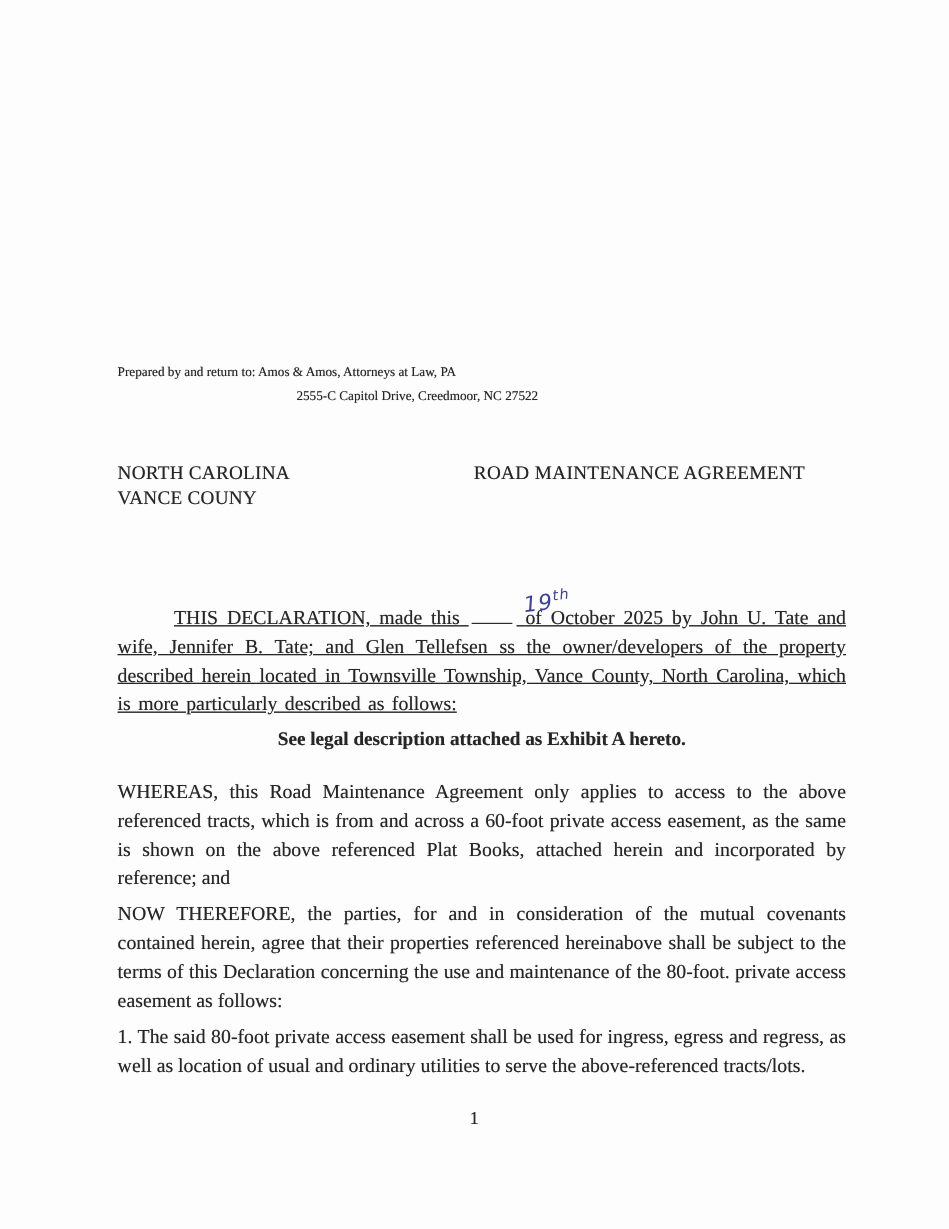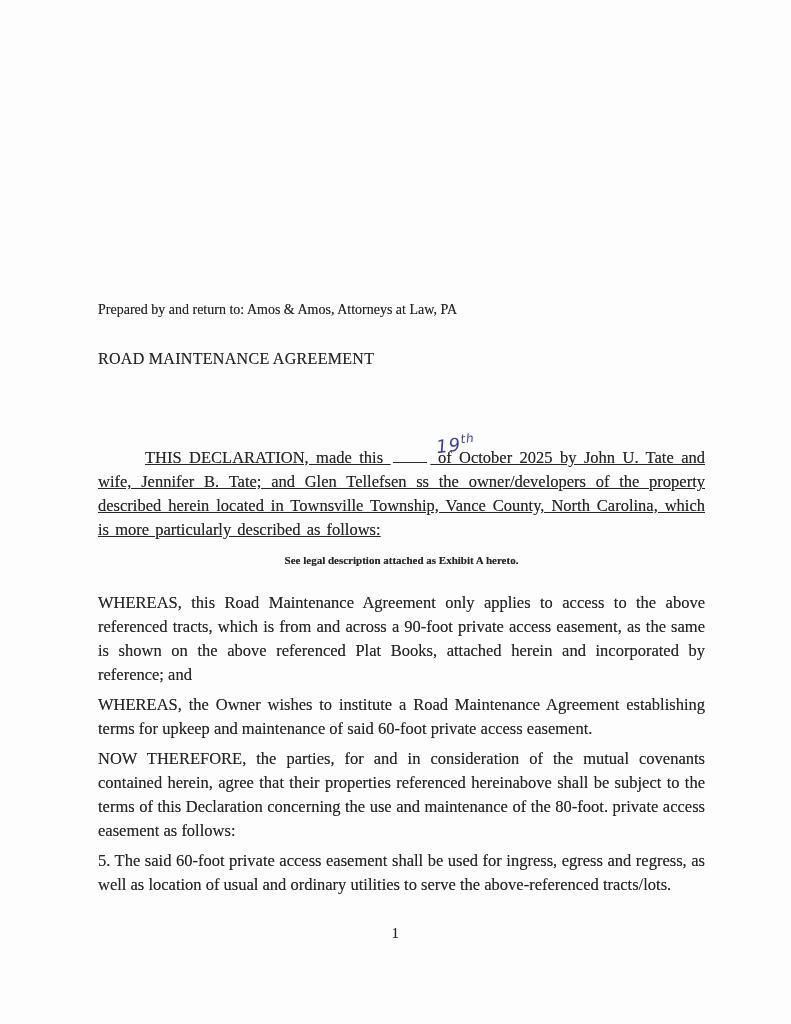--- a/index.html
+++ b/index.html
@@ -17,58 +17,58 @@
     overflow: hidden;
     text-shadow: 0 0 0.6px rgba(40,40,40,0.55);
   }
   .content {
     position: absolute;
     left: 98px;
     top: 300px;
     width: 607px;
   }
   .prepared {
-    font-size: 14px;
+    font-size: 11px;
     line-height: 20px;
-    margin-bottom: 28px;
+    margin-bottom: 44px;
     white-space: nowrap;
   }
   .prepared-l2 {
     padding-left: 149px;
   }
   .caption-row {
     display: flex;
     justify-content: space-between;
     align-items: flex-start;
     margin-bottom: 77px;
     font-size: 16px;
     line-height: 21px;
   }
   .doc-title {
-    margin-right: 22px;
+    margin-right: 34px;
     letter-spacing: 0.3px;
   }
   .venue {
     letter-spacing: 0.2px;
   }
   .para {
     font-size: 16.5px;
     line-height: 24px;
     margin: 0 0 6px 0;
     text-align: justify;
   }
   .para.indent {
     text-indent: 47px;
   }
   .declaration {
     word-spacing: 2px;
     text-decoration: underline;
   }
   .exhibit {
-    font-size: 11px;
+    font-size: 16px;
     line-height: 24px;
     font-weight: bold;
     text-align: center;
     margin: 0 0 19px 0;
   }
   .date-blank {
     display: inline-block;
     width: 34px;
     height: 13px;
     border-bottom: 1.6px solid #2c2c2c;
@@ -107,34 +107,38 @@
   }
 </style>
 </head>
 <body>
 
 <div class="page">
   <div class="content">
 
     <div class="prepared">
       <div>Prepared by and return to: Amos &amp; Amos, Attorneys at Law, PA</div>
+      <div class="prepared-l2">2555-C Capitol Drive, Creedmoor, NC 27522</div>
     </div>
 
     <div class="caption-row">
+      <div class="venue">
+        <div>NORTH CAROLINA</div>
+        <div>VANCE COUNY</div>
+      </div>
       <div class="doc-title">ROAD MAINTENANCE AGREEMENT</div>
     </div>
 
     <p class="para indent declaration"><span>THIS DECLARATION, made this</span> <span class="date-blank"><span class="handwritten"><span>19</span><span class="hw-sup">th</span></span></span> <span>of October 2025 by John U. Tate and wife, Jennifer B. Tate; and Glen Tellefsen ss the owner/developers of the property described herein located in Townsville Township, Vance County, North Carolina, which is more particularly described as follows:</span></p>
 
     <p class="exhibit">See legal description attached as Exhibit A hereto.</p>
 
-    <p class="para">WHEREAS, this Road Maintenance Agreement only applies to access to the above referenced tracts, which is from and across a 90-foot private access easement, as the same is shown on the above referenced Plat Books, attached herein and incorporated by reference; and</p>
+    <p class="para">WHEREAS, this Road Maintenance Agreement only applies to access to the above referenced tracts, which is from and across a 60-foot private access easement, as the same is shown on the above referenced Plat Books, attached herein and incorporated by reference; and</p>
 
-    <p class="para">WHEREAS, the Owner wishes to institute a Road Maintenance Agreement establishing terms for upkeep and maintenance of said 60-foot private access easement.</p>
 
     <p class="para">NOW THEREFORE, the parties, for and in consideration of the mutual covenants contained herein, agree that their properties referenced hereinabove shall be subject to the terms of this Declaration concerning the use and maintenance of the 80-foot. private access easement as follows:</p>
 
-    <p class="para">5. The said 60-foot private access easement shall be used for ingress, egress and regress, as well as location of usual and ordinary utilities to serve the above-referenced tracts/lots.</p>
+    <p class="para">1. The said 80-foot private access easement shall be used for ingress, egress and regress, as well as location of usual and ordinary utilities to serve the above-referenced tracts/lots.</p>
 
   </div>
 
   <div class="page-number">1</div>
 </div>
 
 </body></html>

